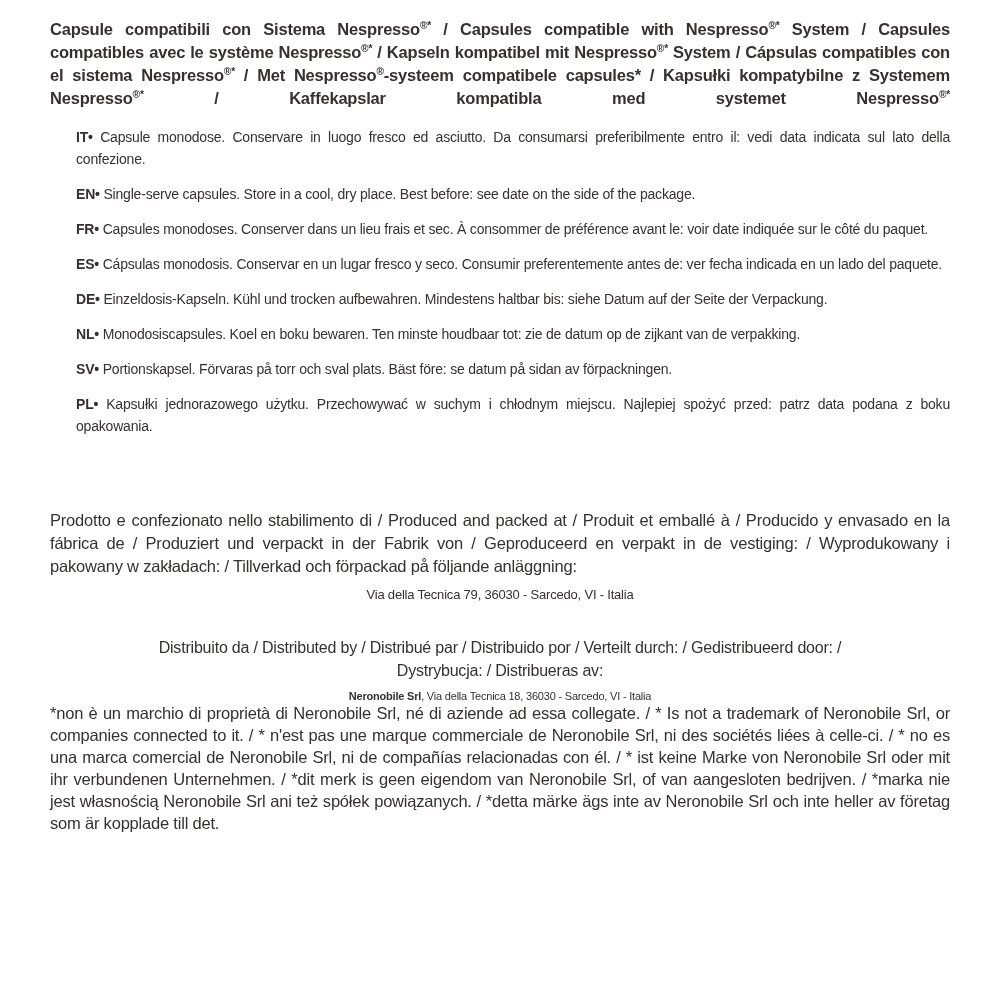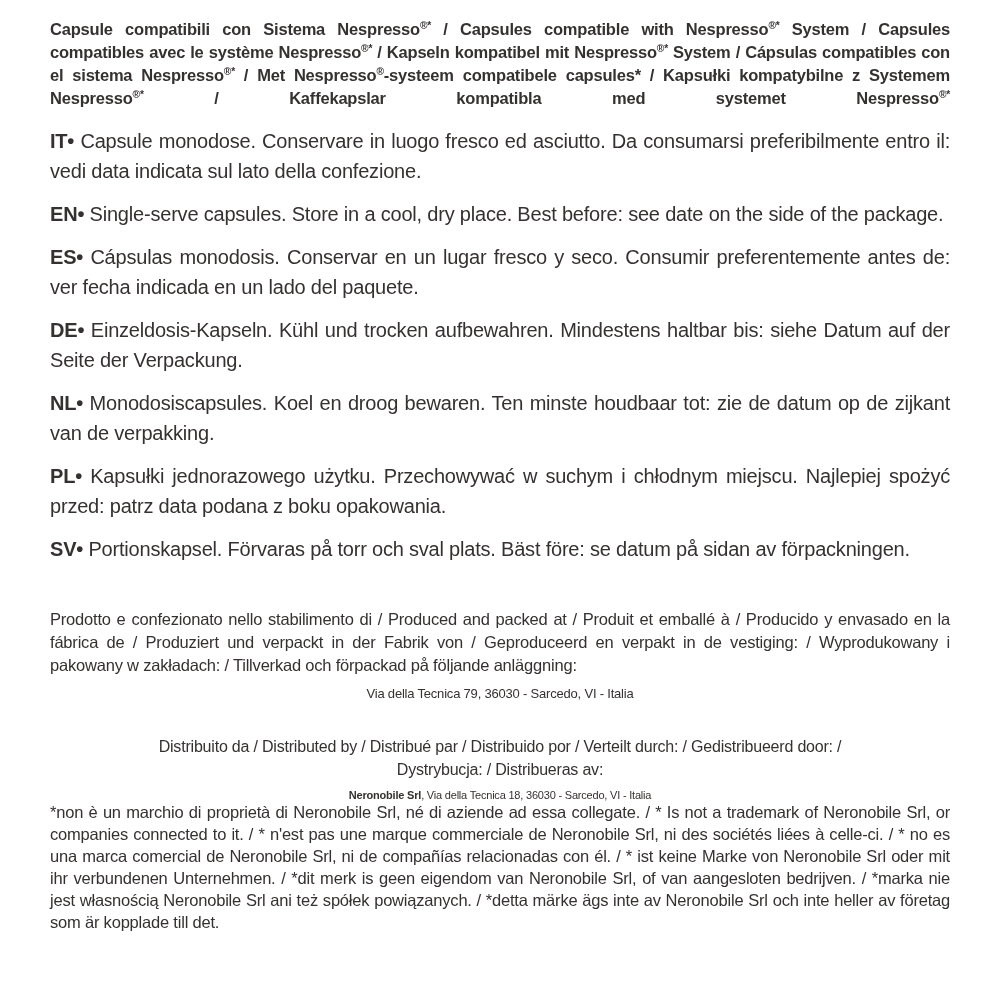--- a/index.html
+++ b/index.html
@@ -24,29 +24,30 @@
     font-weight: 700;
     font-size: 16.5px;
     line-height: 23px;
     letter-spacing: -0.2px;
     text-align: justify;
     text-align-last: justify;
     margin-bottom: 16px;
   }
 
   .lang-para {
-    font-size: 20px;
-    line-height: 30px;
+    font-size: 14px;
+    line-height: 22px;
     letter-spacing: -0.2px;
     text-align: justify;
     margin-bottom: 13px;
+    margin-left: 26px;
   }
   .lang-code { font-weight: 700; }
 
-  .producer-block { margin-top: 44px; }
+  .producer-block { margin-top: 72px; }
   .producer-intro {
     font-size: 16.5px;
     line-height: 23px;
     letter-spacing: -0.2px;
     text-align: justify;
   }
   .producer-address {
     font-size: 13px;
     letter-spacing: -0.2px;
     text-align: center;
@@ -87,38 +88,42 @@
   <div>
     <p class="lang-para">
       <span class="lang-code">IT•</span>
       <span>Capsule monodose. Conservare in luogo fresco ed asciutto. Da consumarsi preferibilmente entro il: vedi data indicata sul lato della confezione.</span>
     </p>
     <p class="lang-para">
       <span class="lang-code">EN•</span>
       <span>Single-serve capsules. Store in a cool, dry place. Best before: see date on the side of the package.</span>
     </p>
     <p class="lang-para">
+      <span class="lang-code">FR•</span>
+      <span>Capsules monodoses. Conserver dans un lieu frais et sec. À consommer de préférence avant le: voir date indiquée sur le côté du paquet.</span>
+    </p>
+    <p class="lang-para">
       <span class="lang-code">ES•</span>
       <span>Cápsulas monodosis. Conservar en un lugar fresco y seco. Consumir preferentemente antes de: ver fecha indicada en un lado del paquete.</span>
     </p>
     <p class="lang-para">
       <span class="lang-code">DE•</span>
       <span>Einzeldosis-Kapseln. Kühl und trocken aufbewahren. Mindestens haltbar bis: siehe Datum auf der Seite der Verpackung.</span>
     </p>
     <p class="lang-para">
       <span class="lang-code">NL•</span>
-      <span>Monodosiscapsules. Koel en droog bewaren. Ten minste houdbaar tot: zie de datum op de zijkant van de verpakking.</span>
+      <span>Monodosiscapsules. Koel en boku bewaren. Ten minste houdbaar tot: zie de datum op de zijkant van de verpakking.</span>
+    </p>
+    <p class="lang-para">
+      <span class="lang-code">SV•</span>
+      <span>Portionskapsel. Förvaras på torr och sval plats. Bäst före: se datum på sidan av förpackningen.</span>
     </p>
     <p class="lang-para">
       <span class="lang-code">PL•</span>
       <span>Kapsułki jednorazowego użytku. Przechowywać w suchym i chłodnym miejscu. Najlepiej spożyć przed: patrz data podana z boku opakowania.</span>
-    </p>
-    <p class="lang-para">
-      <span class="lang-code">SV•</span>
-      <span>Portionskapsel. Förvaras på torr och sval plats. Bäst före: se datum på sidan av förpackningen.</span>
     </p>
   </div>
 
   <div class="producer-block">
     <p class="producer-intro">Prodotto e confezionato nello stabilimento di / Produced and packed at / Produit et emballé à / Producido y envasado en la fábrica de / Produziert und verpackt in der Fabrik von / Geproduceerd en verpakt in de vestiging: / Wyprodukowany i pakowany w zakładach: / Tillverkad och förpackad på följande anläggning:</p>
     <p class="producer-address">Via della Tecnica 79, 36030 - Sarcedo, VI - Italia</p>
   </div>
 
   <div class="distributor-block">
     <p class="distributor-intro">Distribuito da / Distributed by  / Distribué par / Distribuido por / Verteilt durch: / Gedistribueerd door: / Dystrybucja: / Distribueras av:</p>

